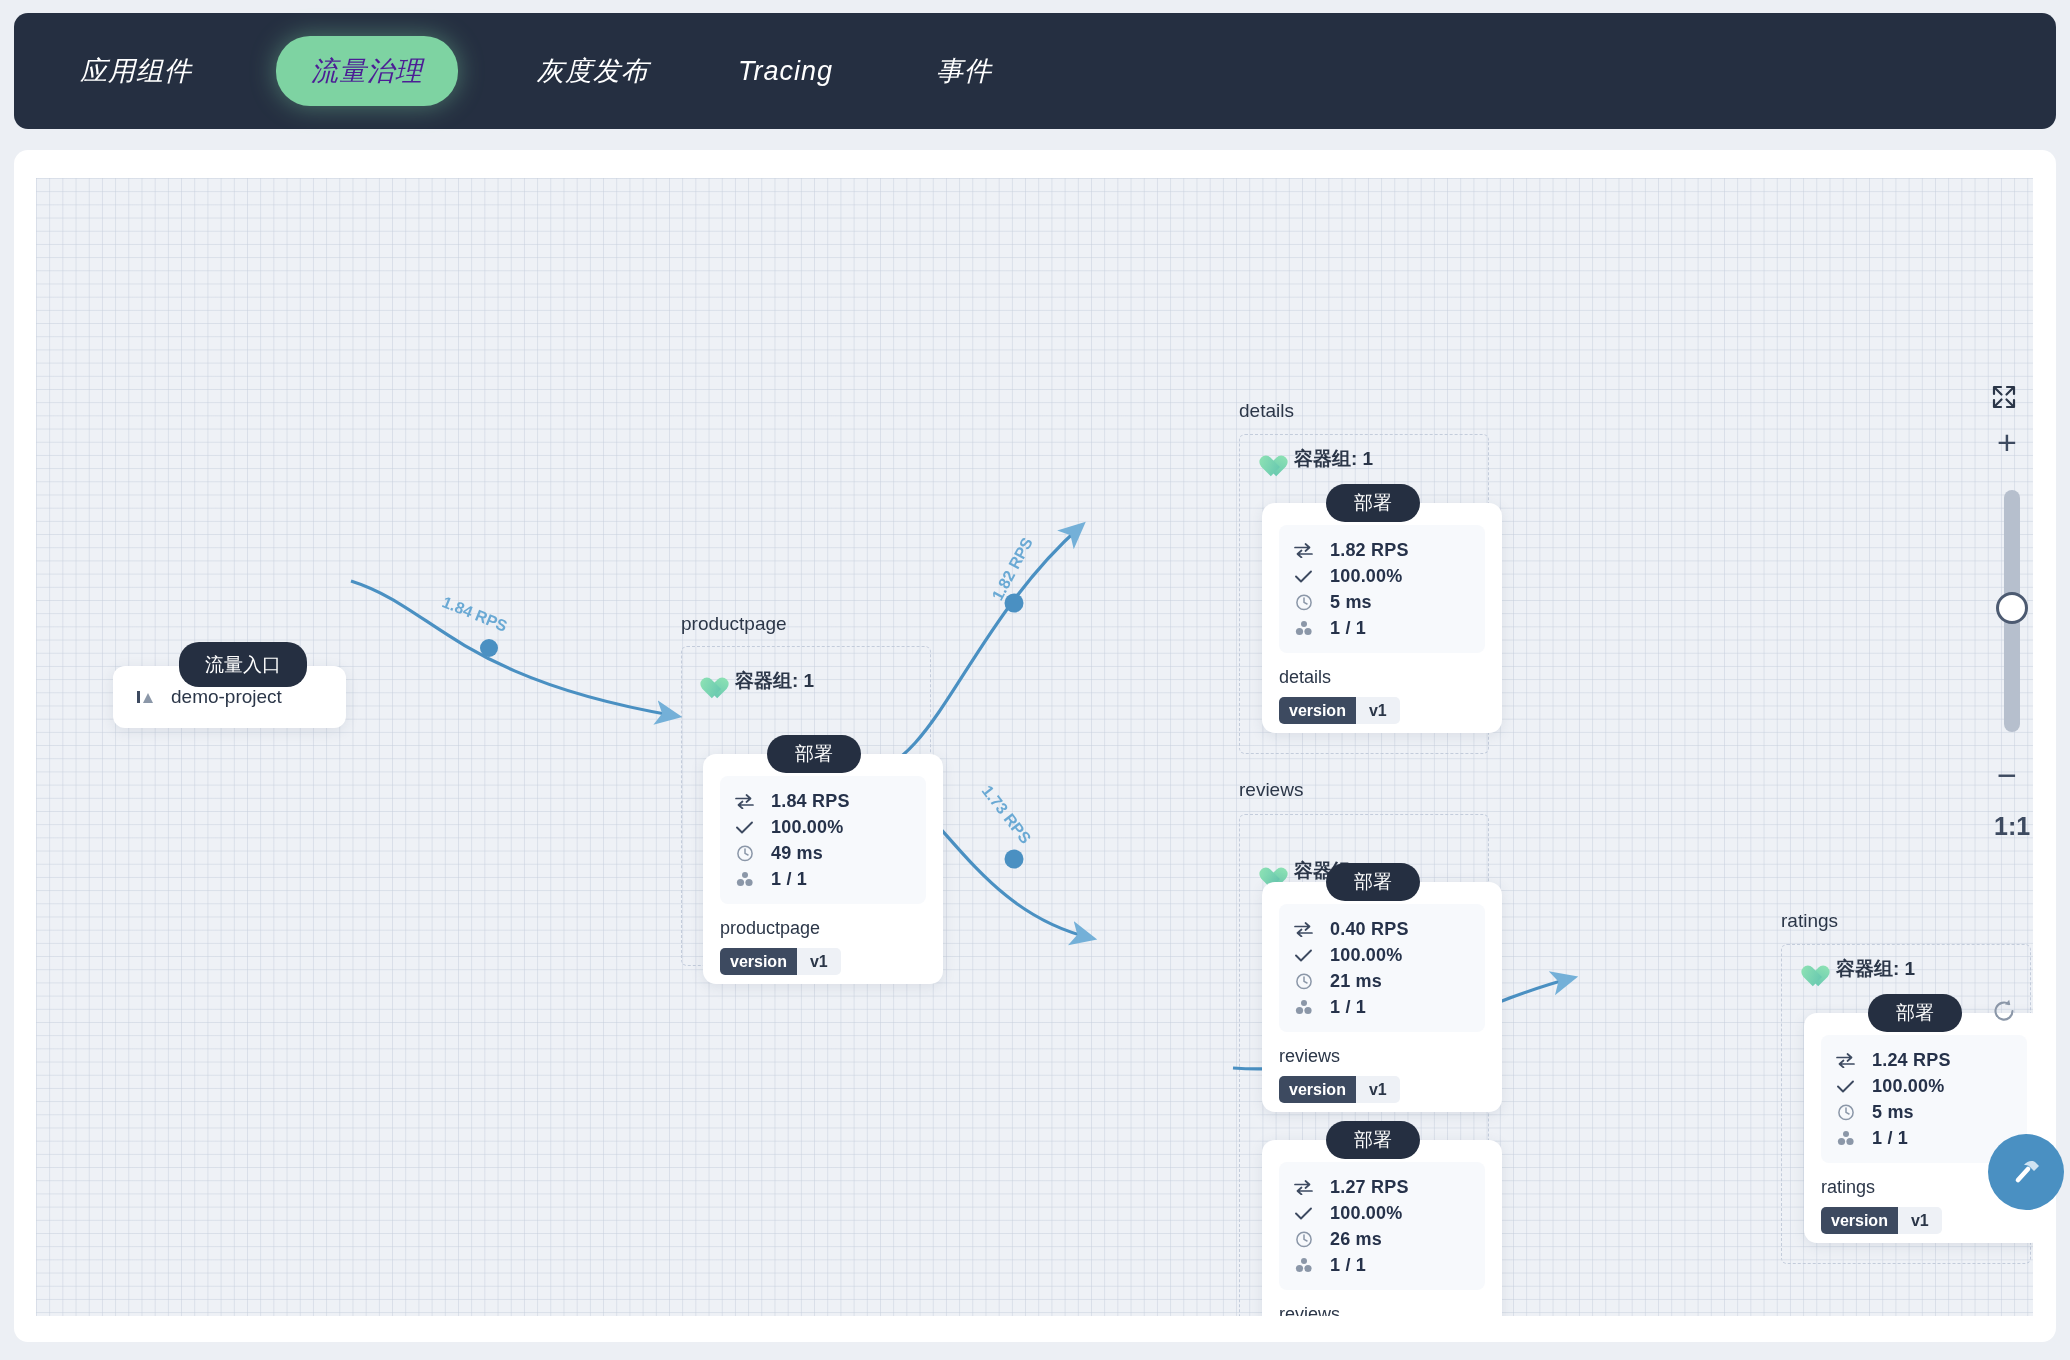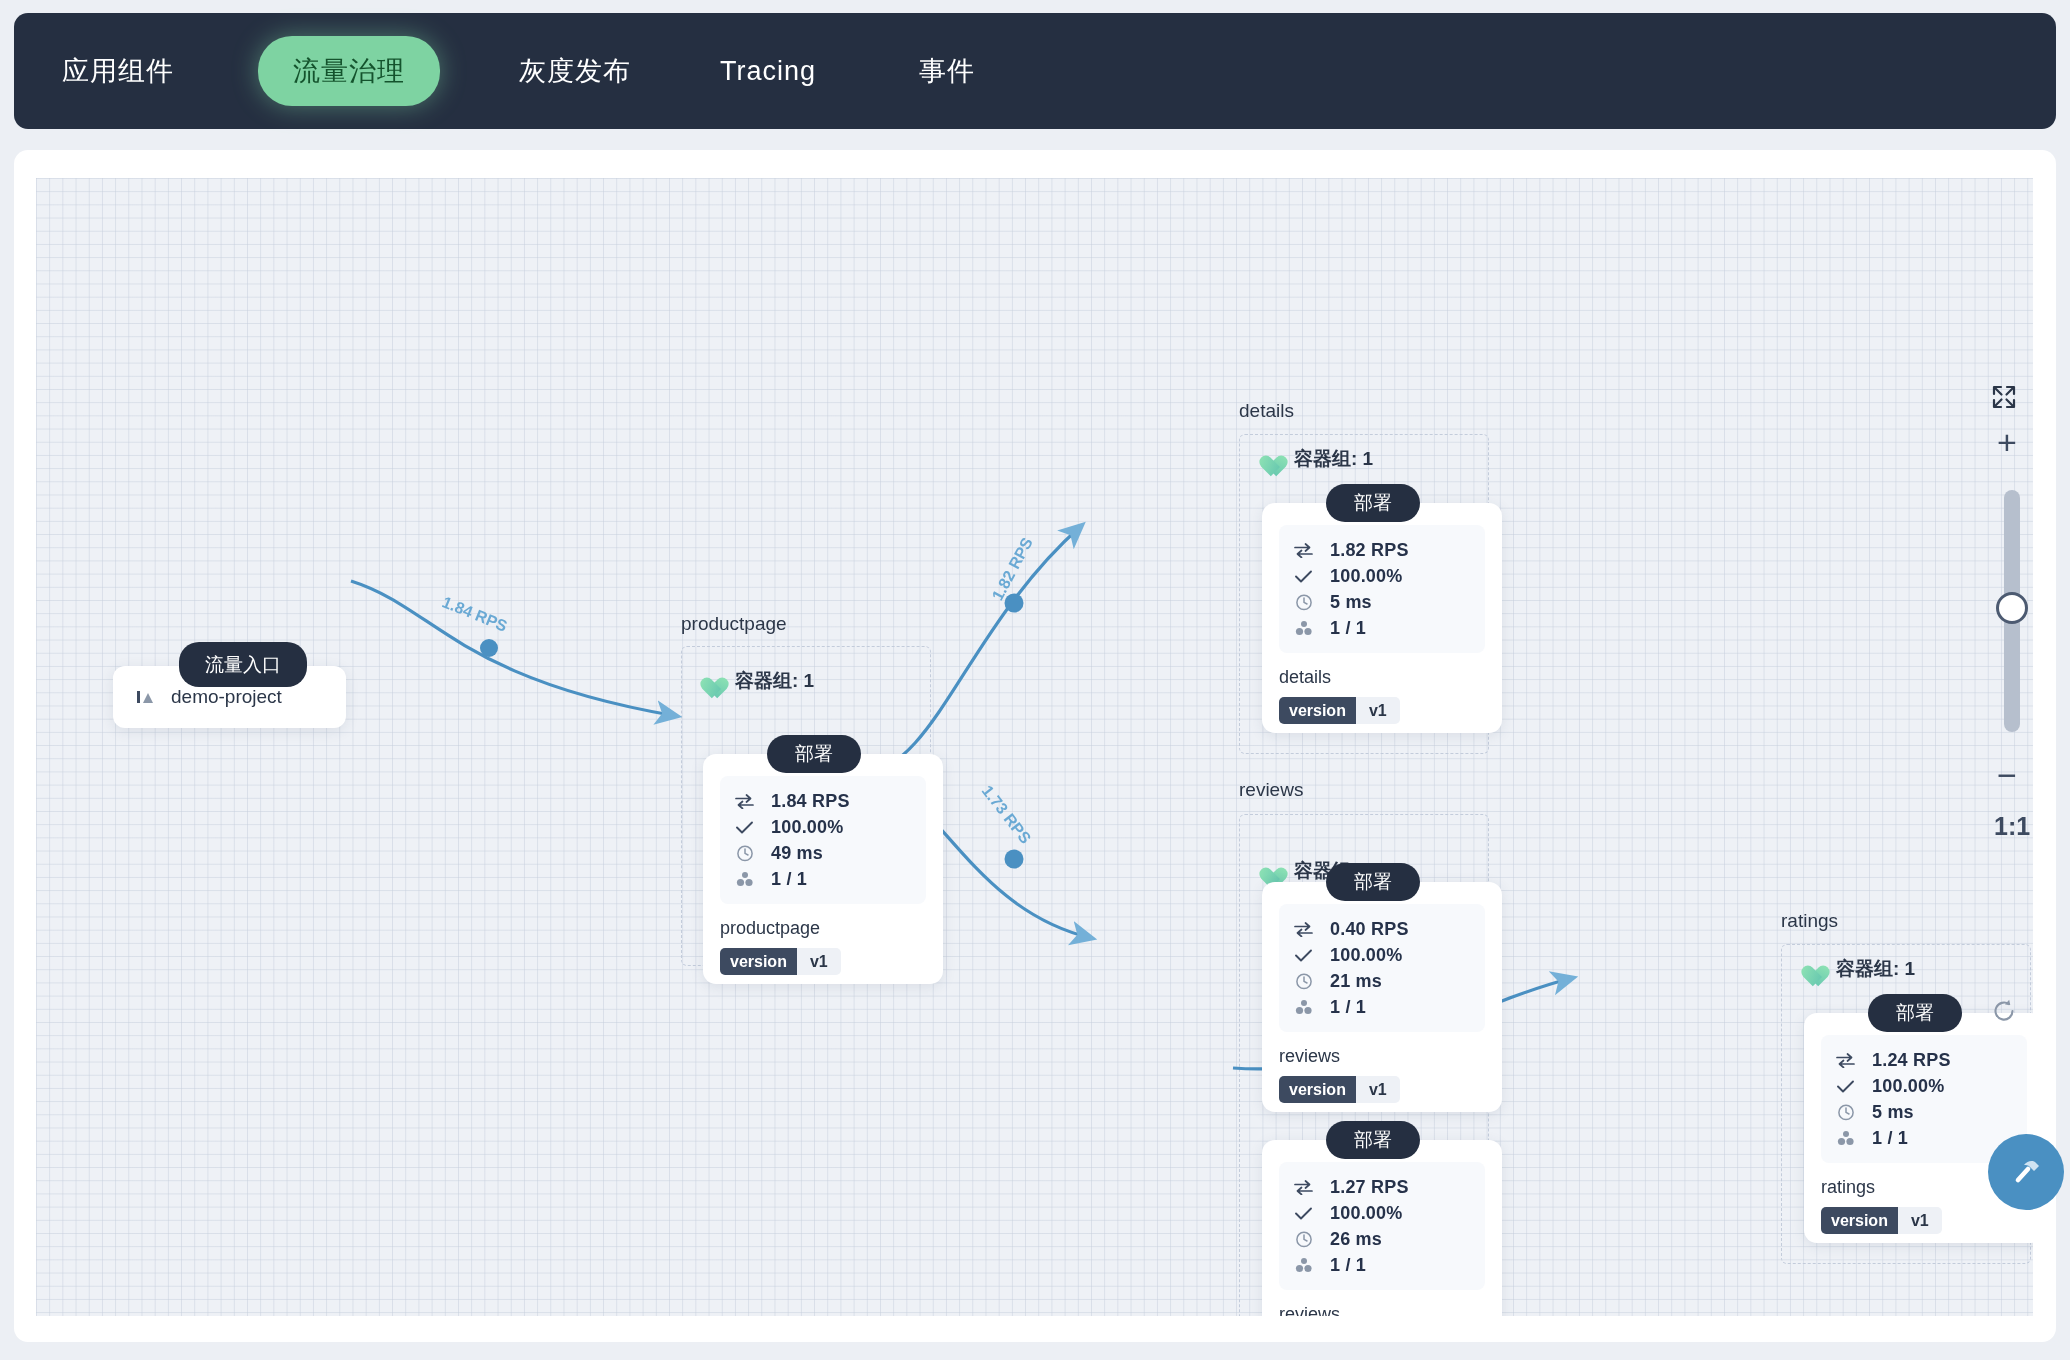--- a/index.html
+++ b/index.html
@@ -12,41 +12,42 @@
 
   
   .topnav {
     position: absolute;
     left: 14px; top: 13px;
     width: 2042px; height: 116px;
     background: #252f41;
     border-radius: 14px;
     display: flex;
     align-items: center;
-    padding-left: 48px;
+    padding-left: 66px;
     gap: 0px;
+    font-style: italic;
   }
   .nav-item {
     color: #ffffff;
     font-size: 27px;
     letter-spacing: 1px;
     padding: 0;
     cursor: pointer;
     white-space: nowrap;
   }
   .nav-gap-1 { margin-right: 84px; }
   .nav-gap-2 { margin-right: 79px; }
   .nav-gap-3 { margin-right: 89px; }
   .nav-gap-4 { margin-right: 103px; }
   .nav-item.active {
     background: #7ed3a2;
     border-radius: 34px;
     padding: 17px 35px;
     box-shadow: 0 0 26px rgba(126,211,162,0.45);
-    color: #14532d;
+    color: #4c1d95;
   }
 
   
   .panel {
     position: absolute;
     left: 14px; top: 150px;
     width: 2042px; height: 1192px;
     background: #ffffff;
     border-radius: 14px;
   }

